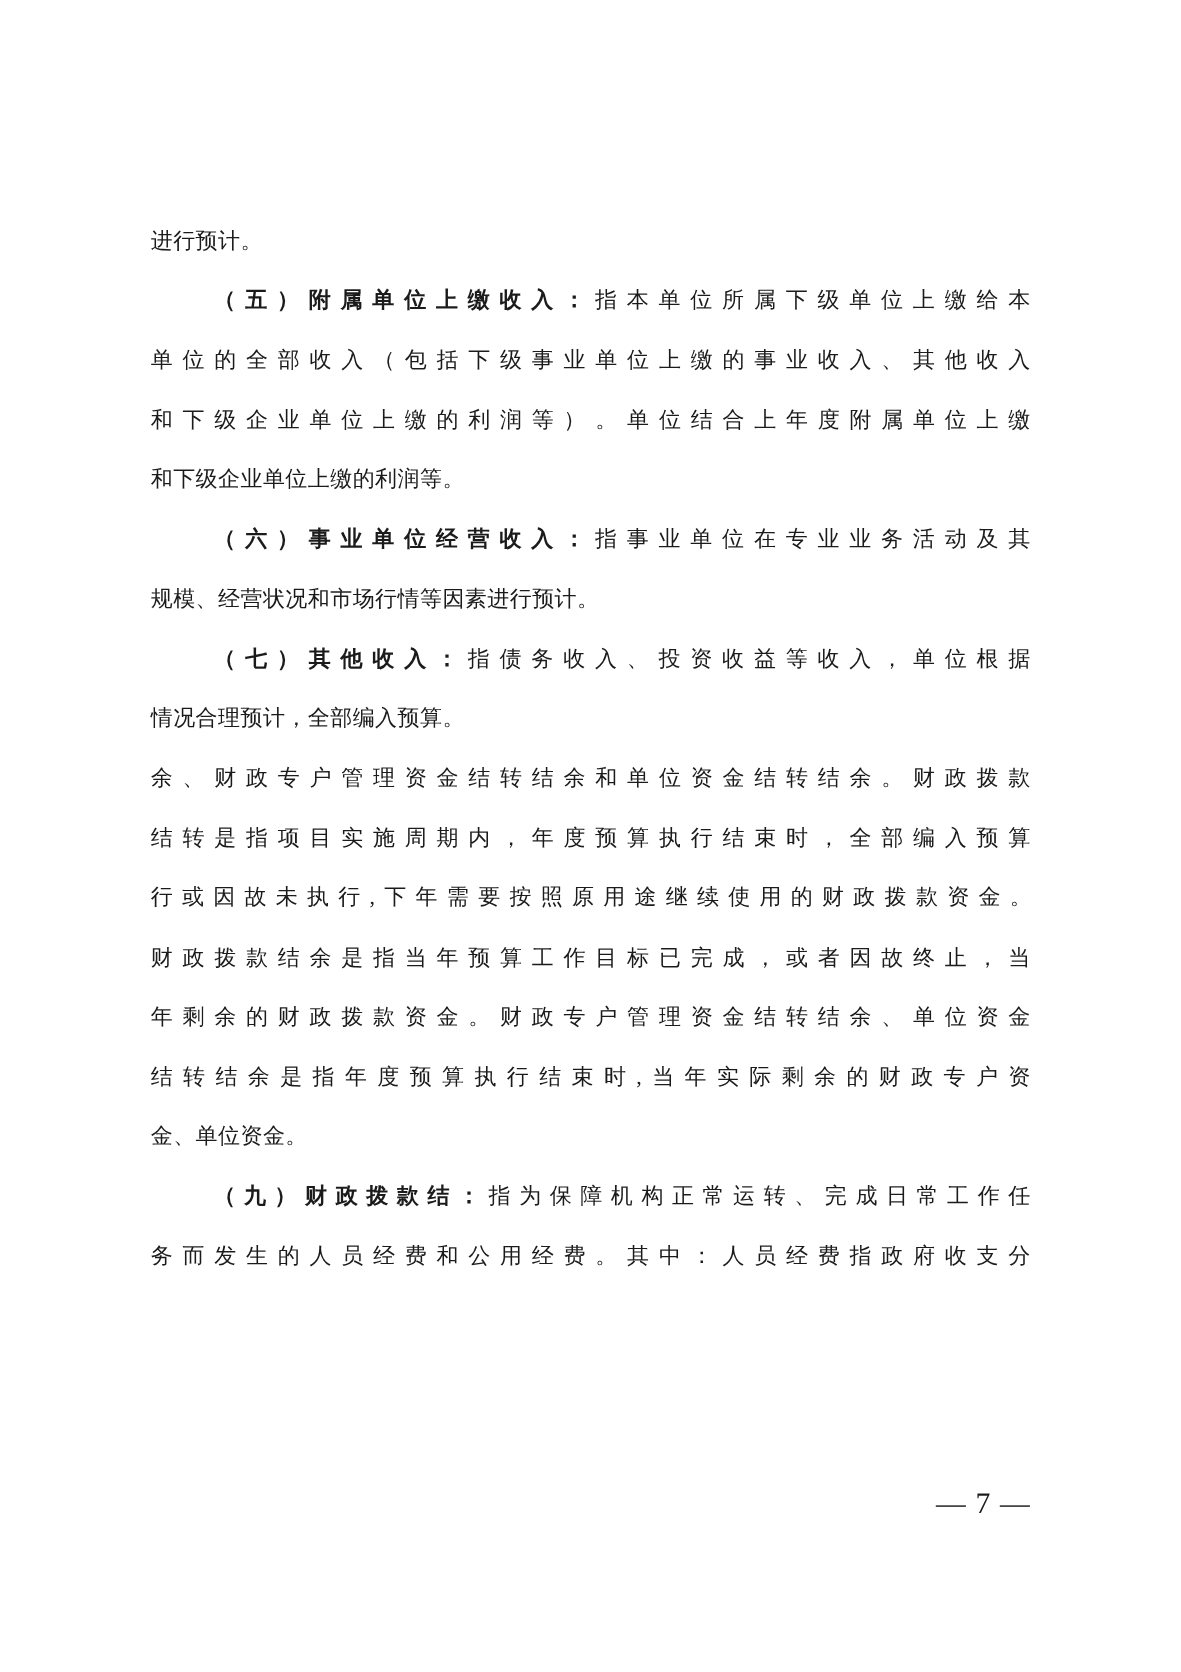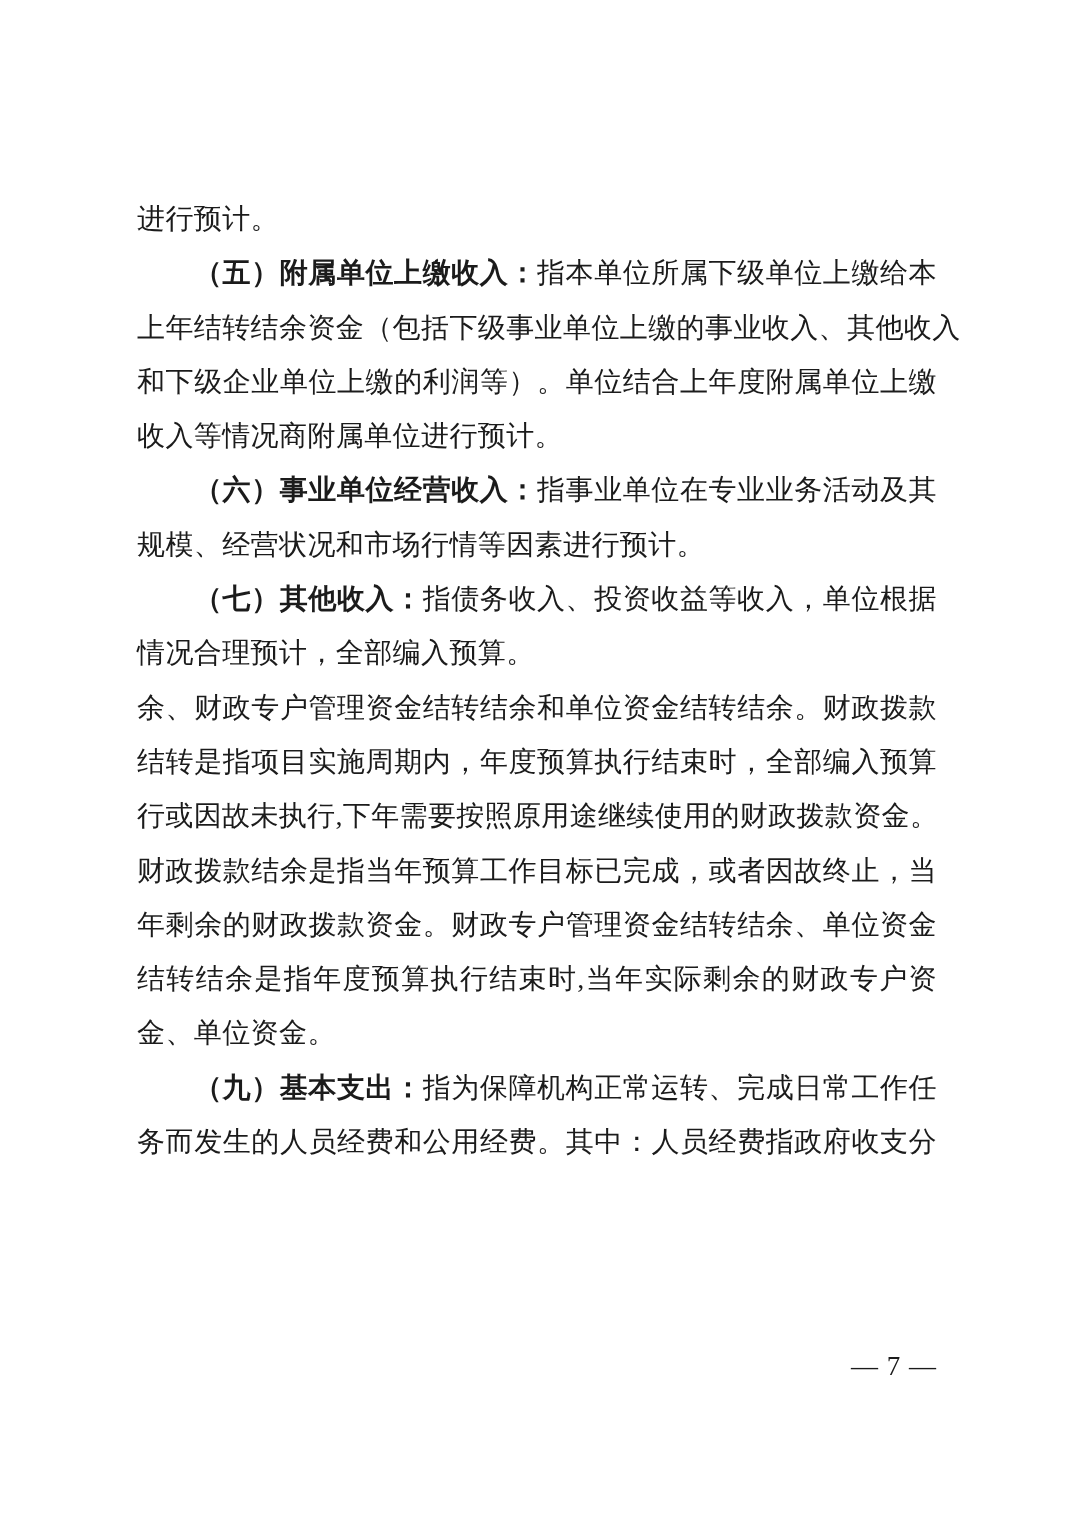--- a/index.html
+++ b/index.html
@@ -17,21 +17,21 @@
     color: #1b1b1b;
     overflow: hidden;
   }
   .text-block {
     position: absolute;
     left: 137px;
     top: 192px;
     width: 800px;
   }
   .line {
-    font-size: 28px;
+    font-size: 20px;
     line-height: 54.3px;
     height: 54.3px;
     letter-spacing: 0.4px;
     text-align: justify;
     text-justify: inter-character;
     white-space: nowrap;
   }
   .line.fill {
     text-align-last: justify;
   }
@@ -54,31 +54,31 @@
     letter-spacing: 1px;
   }
 </style>
 </head>
 <body>
 
 <div class="page">
   <div class="text-block">
       <div class="line"><span>进行预计。</span></div>
       <div class="line fill indent"><span class="bold">（五）附属单位上缴收入：</span><span>指本单位所属下级单位上缴给本</span></div>
-      <div class="line fill"><span>上年结转结余资金（包括下级事业单位上缴的事业收入、其他收入</span></div>
+      <div class="line fill"><span>单位的全部收入（包括下级事业单位上缴的事业收入、其他收入</span></div>
       <div class="line fill"><span>和下级企业单位上缴的利润等）。单位结合上年度附属单位上缴</span></div>
-      <div class="line"><span>收入等情况商附属单位进行预计。</span></div>
+      <div class="line"><span>和下级企业单位上缴的利润等。</span></div>
       <div class="line fill indent"><span class="bold">（六）事业单位经营收入：</span><span>指事业单位在专业业务活动及其</span></div>
       <div class="line"><span>规模、经营状况和市场行情等因素进行预计。</span></div>
       <div class="line fill indent"><span class="bold">（七）其他收入：</span><span>指债务收入、投资收益等收入，单位根据</span></div>
       <div class="line"><span>情况合理预计，全部编入预算。</span></div>
       <div class="line fill"><span>余、财政专户管理资金结转结余和单位资金结转结余。财政拨款</span></div>
       <div class="line fill"><span>结转是指项目实施周期内，年度预算执行结束时，全部编入预算</span></div>
       <div class="line fill tight"><span>行或因故未执行,下年需要按照原用途继续使用的财政拨款资金。</span></div>
       <div class="line fill"><span>财政拨款结余是指当年预算工作目标已完成，或者因故终止，当</span></div>
       <div class="line fill"><span>年剩余的财政拨款资金。财政专户管理资金结转结余、单位资金</span></div>
       <div class="line fill"><span>结转结余是指年度预算执行结束时,当年实际剩余的财政专户资</span></div>
       <div class="line"><span>金、单位资金。</span></div>
-      <div class="line fill indent"><span class="bold">（九）基本支出：</span><span>指为保障机构正常运转、完成日常工作任</span></div>
+      <div class="line fill indent"><span class="bold">（九）财政拨款结：</span><span>指为保障机构正常运转、完成日常工作任</span></div>
       <div class="line fill"><span>务而发生的人员经费和公用经费。其中：人员经费指政府收支分</span></div>
     </div>
   <div class="page-number">— 7 —</div>
 </div>
 
 </body></html>

